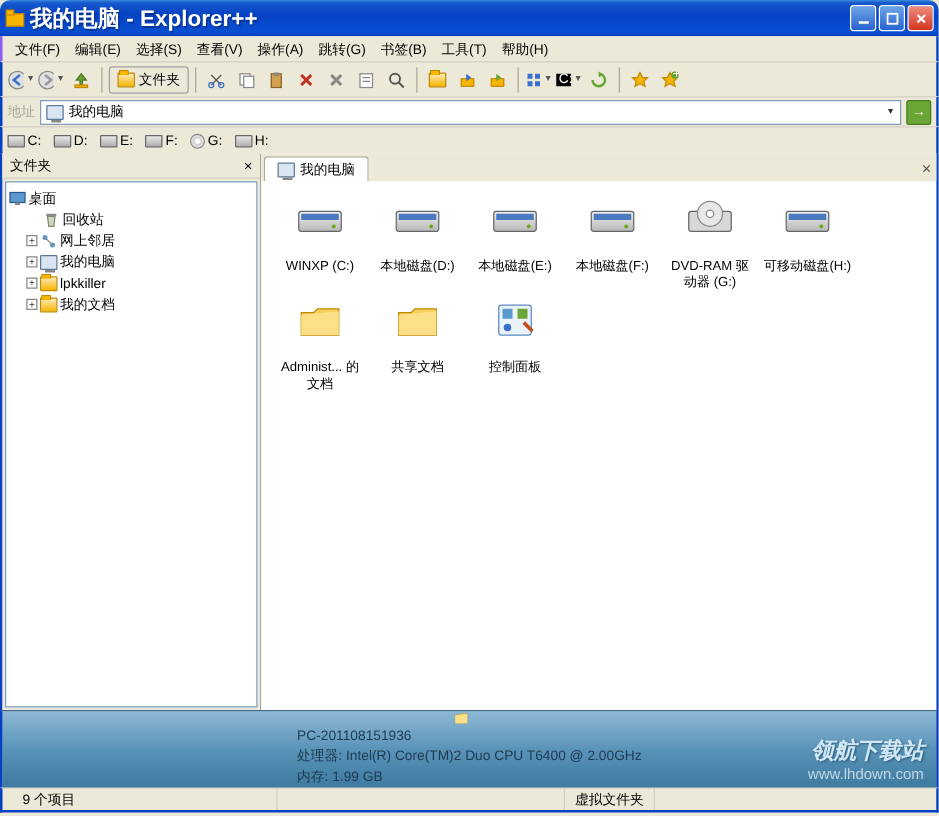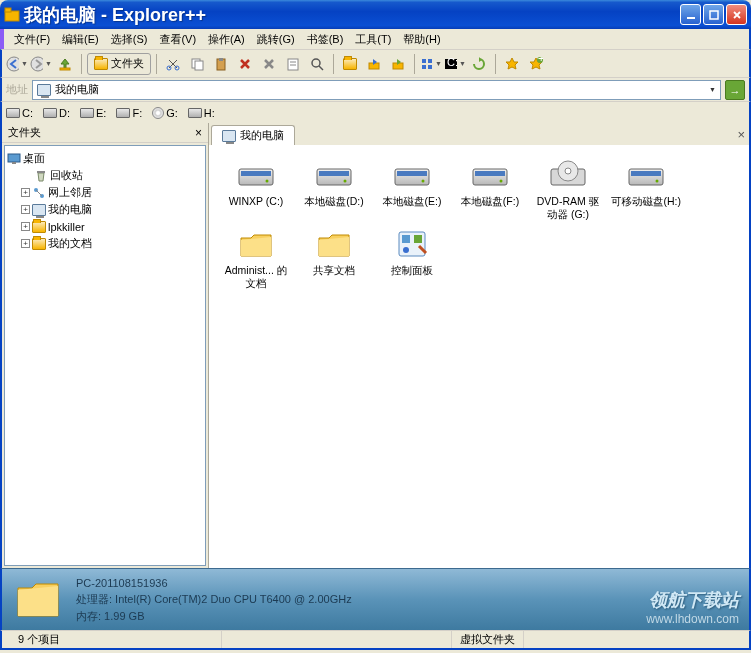--- a/index.html
+++ b/index.html
@@ -8,21 +8,21 @@
 
 .titlebar { height: 29px; background: linear-gradient(to bottom, #3b8adc 0%, #1659cc 8%, #0542c3 40%, #0a4fd3 88%, #063db7 100%); display: flex; align-items: center; padding: 0 4px; border-radius: 8px 8px 0 0; }
 .titlebar .icon { width: 16px; height: 16px; margin-right: 4px; }
 .titlebar .title { color: #fff; font-weight: bold; font-size: 18px; flex: 1; text-shadow: 1px 1px 1px rgba(0,0,0,0.3); }
 .winbtns { display: flex; gap: 2px; }
 .winbtn { width: 21px; height: 21px; border-radius: 3px; border: 1px solid #fff; display: flex; align-items: center; justify-content: center; color: #fff; font-weight: bold; cursor: pointer; }
 .winbtn.min, .winbtn.max { background: linear-gradient(to bottom, #6fa6e8, #2862d0); }
 .winbtn.close { background: linear-gradient(to bottom, #f08d7e, #d53520); }
 
 
-.menubar { height: 20px; background: #ece9d8; display: flex; align-items: center; padding: 0 4px; border-left: 4px solid #8b5cf6; border-right: 2px solid #0542c3; }
+.menubar { height: 20px; background: #ece9d8; display: flex; align-items: center; padding: 0 4px; border-left: 2px solid #8b5cf6; border-right: 2px solid #0542c3; }
 .menubar span { padding: 2px 6px; cursor: pointer; }
 
 
 .toolbar { height: 28px; background: #ece9d8; display: flex; align-items: center; padding: 2px 4px; gap: 2px; border-top: 1px solid #d4d0c8; border-left: 2px solid #0542c3; border-right: 2px solid #0542c3; }
 .tbtn { width: 22px; height: 22px; display: flex; align-items: center; justify-content: center; cursor: pointer; border-radius: 3px; }
 .tbtn.wide { width: auto; padding: 0 6px; gap: 3px; border: 1px solid #a0a0a0; }
 .sep { width: 1px; height: 20px; background: #aca899; margin: 0 3px; }
 .drop { font-size: 7px; color: #555; margin-left: 2px; }
 
 
@@ -46,24 +46,24 @@
 .texp { width: 9px; height: 9px; border: 1px solid #888; display: flex; align-items: center; justify-content: center; font-size: 8px; line-height: 1; color: #333; flex-shrink: 0; }
 .tsp { width: 11px; flex-shrink: 0; }
 
 .content { flex: 1; background: #fff; display: flex; flex-direction: column; }
 .tabs { height: 22px; background: #ece9d8; display: flex; align-items: flex-end; padding: 0 2px; position: relative; }
 .tab { height: 20px; background: #fff; border: 1px solid #aca899; border-bottom: none; border-radius: 3px 3px 0 0; display: flex; align-items: center; padding: 0 10px; gap: 4px; }
 .tabx { position: absolute; right: 4px; top: 4px; cursor: pointer; font-size: 13px; color: #555; }
 .icons { flex: 1; padding: 12px; display: flex; flex-wrap: wrap; align-content: flex-start; gap: 6px 8px; }
 .fitem { width: 70px; display: flex; flex-direction: column; align-items: center; gap: 2px; cursor: pointer; }
 .ficon { width: 42px; height: 36px; display: flex; align-items: center; justify-content: center; }
-.flabel { text-align: center; font-size: 10.5px; line-height: 1.2; word-break: break-all; }
-
-
-.infopanel { height: 62px; background: linear-gradient(to bottom, #8fb9d6 0%, #5a93b8 50%, #3e7aa0 100%); border-top: 1px solid #3d6a8f; display: flex; align-items: center; padding: 0 12px; border-left: 2px solid #0542c3; border-right: 2px solid #0542c3; position: relative; }
+.flabel { text-align: center; font-size: 10.5px; line-height: 1.2; word-break: break-all; margin-top: 12px; }
+
+
+.infopanel { height: 62px; background: linear-gradient(to bottom, #8fb9d6 0%, #5a93b8 50%, #3e7aa0 100%); border-top: 1px solid #3d6a8f; display: flex; align-items: center; padding: 0 12px; border-left: 2px solid #0542c3; border-right: 2px solid #0542c3; position: relative; flex-direction: column; }
 .infopanel .bigfolder { width: 48px; height: 48px; margin-right: 14px; }
 .infotext { color: #1c3a52; font-family: "SimSun", monospace; font-size: 12px; line-height: 1.5; }
 .watermark { position: absolute; right: 10px; bottom: 4px; text-align: right; font-family: Arial; }
 .watermark .wm1 { font-size: 18px; font-weight: bold; color: #d0e8f5; text-shadow: 1px 1px 2px #2a5a7a; font-style: italic; }
 .watermark .wm2 { font-size: 12px; color: #c0d8e5; }
 
 
 .statusbar { height: 20px; background: #ece9d8; display: flex; align-items: center; border-top: 1px solid #d4d0c8; border-left: 2px solid #0542c3; border-right: 2px solid #0542c3; border-bottom: 2px solid #0542c3; }
 .statusbar .cell { padding: 0 8px; border-right: 1px solid #d4d0c8; height: 100%; display: flex; align-items: center; }
 .statusbar .cell:nth-child(1){width:220px;padding-left:16px;} .statusbar .cell:nth-child(2){width:230px;}

